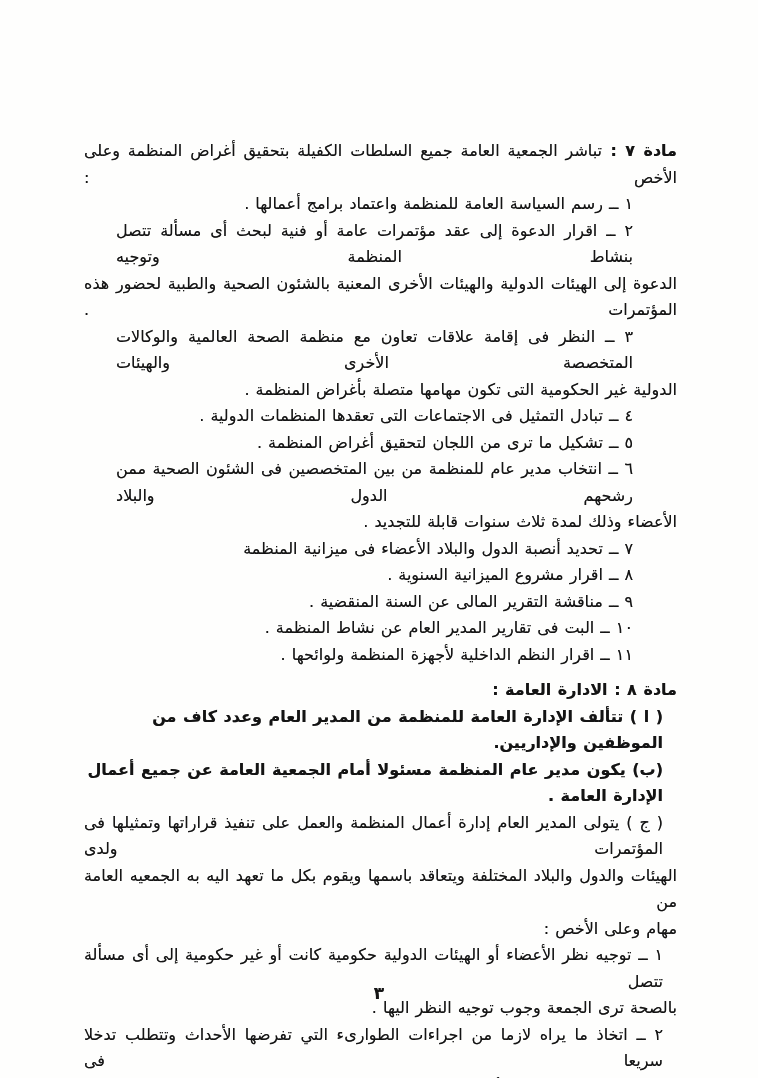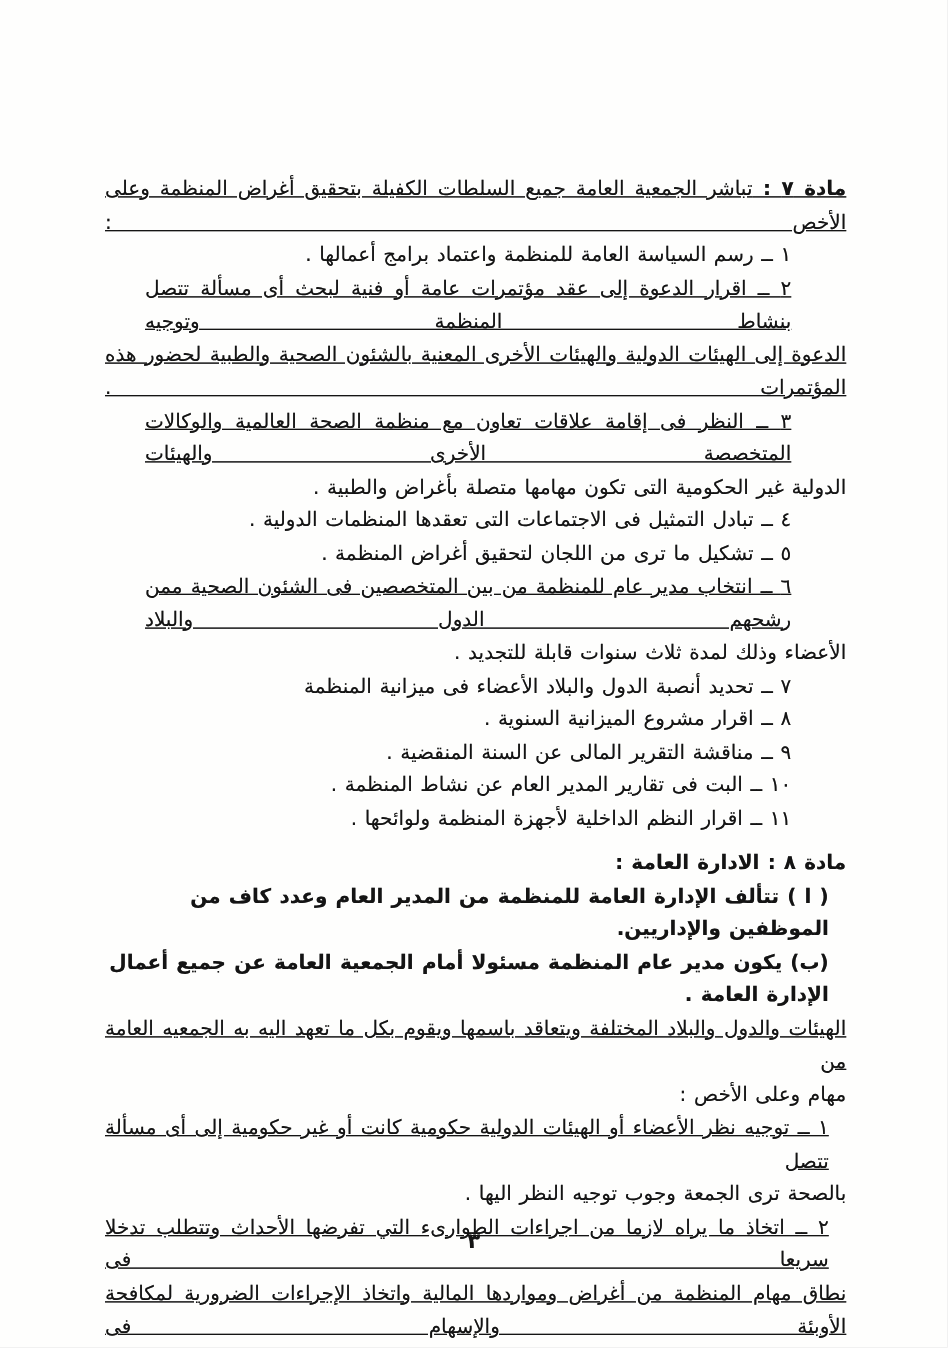--- a/index.html
+++ b/index.html
@@ -37,21 +37,20 @@
   .line b { font-weight: bold; }
   
   .item      { padding-right: 44px; }
   
   .item-sm   { padding-right: 14px; font-weight: bold; }
   
   .justify, .item-j, .item-sm-j {
     text-align: justify;
     text-align-last: justify;
     text-justify: inter-word;
-    text-decoration: underline;
   }
   .item-j    { padding-right: 44px; margin-left: 32px; }
   .item-sm-j { padding-right: 14px; }
   
   .center {
     text-align: right;
     padding-right: 0;
   }
   
   .sec-gap { margin-top: 9px; }
@@ -70,33 +69,34 @@
 </head>
 <body>
 
 <div class="page">
   <div class="doc-body">
       <div class="line justify"><b>مادة ٧ : </b>تباشر الجمعية العامة جميع السلطات الكفيلة بتحقيق أغراض المنظمة وعلى الأخص :</div>
       <div class="line item">١ ــ رسم السياسة العامة للمنظمة واعتماد برامج أعمالها .</div>
       <div class="line item-j">٢ ــ اقرار الدعوة إلى عقد مؤتمرات عامة أو فنية لبحث أى مسألة تتصل بنشاط المنظمة وتوجيه</div>
       <div class="line justify">الدعوة إلى الهيئات الدولية والهيئات الأخرى المعنية بالشئون الصحية والطبية لحضور هذه المؤتمرات .</div>
       <div class="line item-j">٣ ــ النظر فى إقامة علاقات تعاون مع منظمة الصحة العالمية والوكالات المتخصصة الأخرى والهيئات</div>
-      <div class="line flush">الدولية غير الحكومية التى تكون مهامها متصلة بأغراض والطبية .</div>
+      <div class="line flush">الدولية غير الحكومية التى تكون مهامها متصلة بأغراض المنظمة .</div>
       <div class="line item">٤ ــ تبادل التمثيل فى الاجتماعات التى تعقدها المنظمات الدولية .</div>
       <div class="line item">٥ ــ تشكيل ما ترى من اللجان لتحقيق أغراض المنظمة .</div>
       <div class="line item-j">٦ ــ انتخاب مدير عام للمنظمة من بين المتخصصين فى الشئون الصحية ممن رشحهم الدول والبلاد</div>
       <div class="line flush">الأعضاء وذلك لمدة ثلاث سنوات قابلة للتجديد .</div>
       <div class="line item">٧ ــ تحديد أنصبة الدول والبلاد الأعضاء فى ميزانية المنظمة</div>
       <div class="line item">٨ ــ اقرار مشروع الميزانية السنوية .</div>
       <div class="line item">٩ ــ مناقشة التقرير المالى عن السنة المنقضية .</div>
       <div class="line item">١٠ ــ البت فى تقارير المدير العام عن نشاط المنظمة .</div>
       <div class="line item">١١ ــ اقرار النظم الداخلية لأجهزة المنظمة ولوائحها .</div>
       <div class="line flush sec-gap"><b>مادة ٨ : الادارة العامة : </b></div>
       <div class="line item-sm">( ا ) تتألف الإدارة العامة للمنظمة من المدير العام وعدد كاف من الموظفين والإداريين.</div>
       <div class="line item-sm">(ب) يكون مدير عام المنظمة مسئولا أمام الجمعية العامة عن جميع أعمال الإدارة العامة .</div>
+      <div class="line item-sm-j">( ج ) يتولى المدير العام إدارة أعمال المنظمة والعمل على تنفيذ قراراتها وتمثيلها فى المؤتمرات ولدى</div>
       <div class="line justify">الهيئات والدول والبلاد المختلفة ويتعاقد باسمها ويقوم بكل ما تعهد اليه به الجمعيه العامة من</div>
       <div class="line center">مهام وعلى الأخص :</div>
       <div class="line item-sm-j">١ ــ توجيه نظر الأعضاء أو الهيئات الدولية حكومية كانت أو غير حكومية إلى أى مسألة تتصل</div>
       <div class="line flush">بالصحة ترى الجمعة وجوب توجيه النظر اليها .</div>
       <div class="line item-sm-j">٢ ــ اتخاذ ما يراه لازما من اجراءات الطوارىء التي تفرضها الأحداث وتتطلب تدخلا سريعا فى</div>
       <div class="line justify">نطاق مهام المنظمة من أغراض ومواردها المالية واتخاذ الإجراءات الضرورية لمكافحة الأوبئة والإسهام فى</div>
     </div>
   <div class="page-number">٣</div>
 </div>
 

